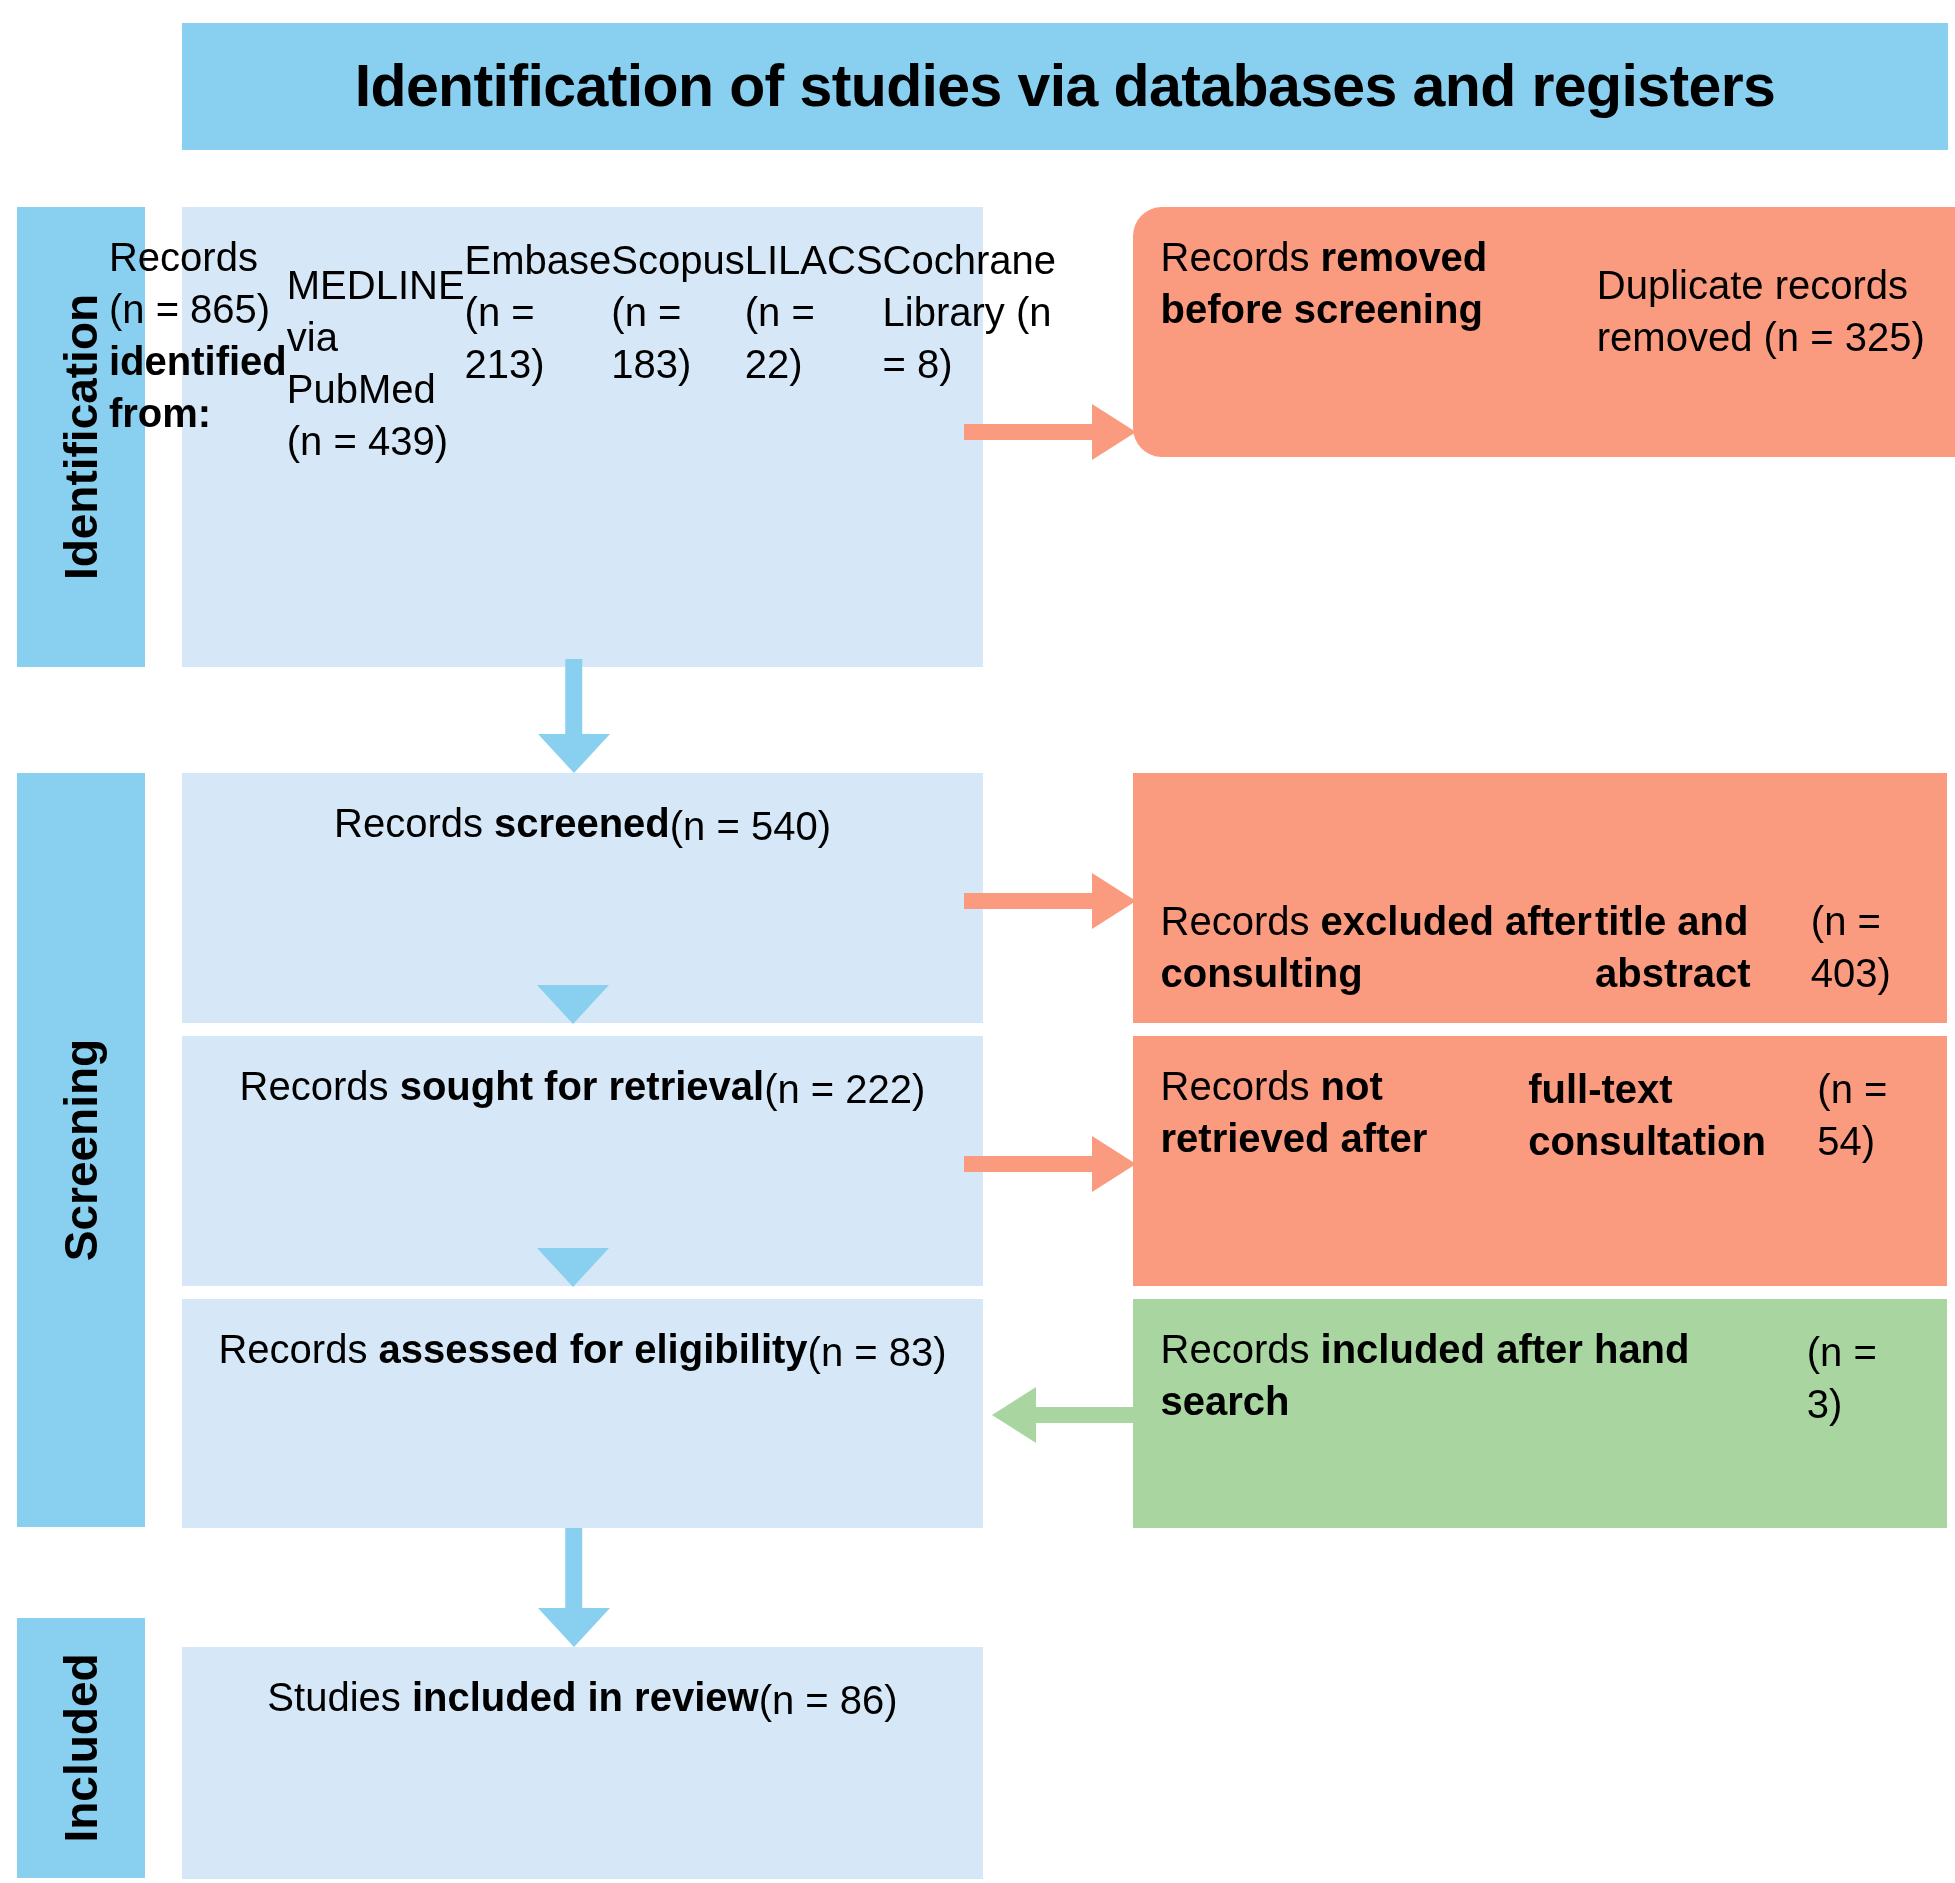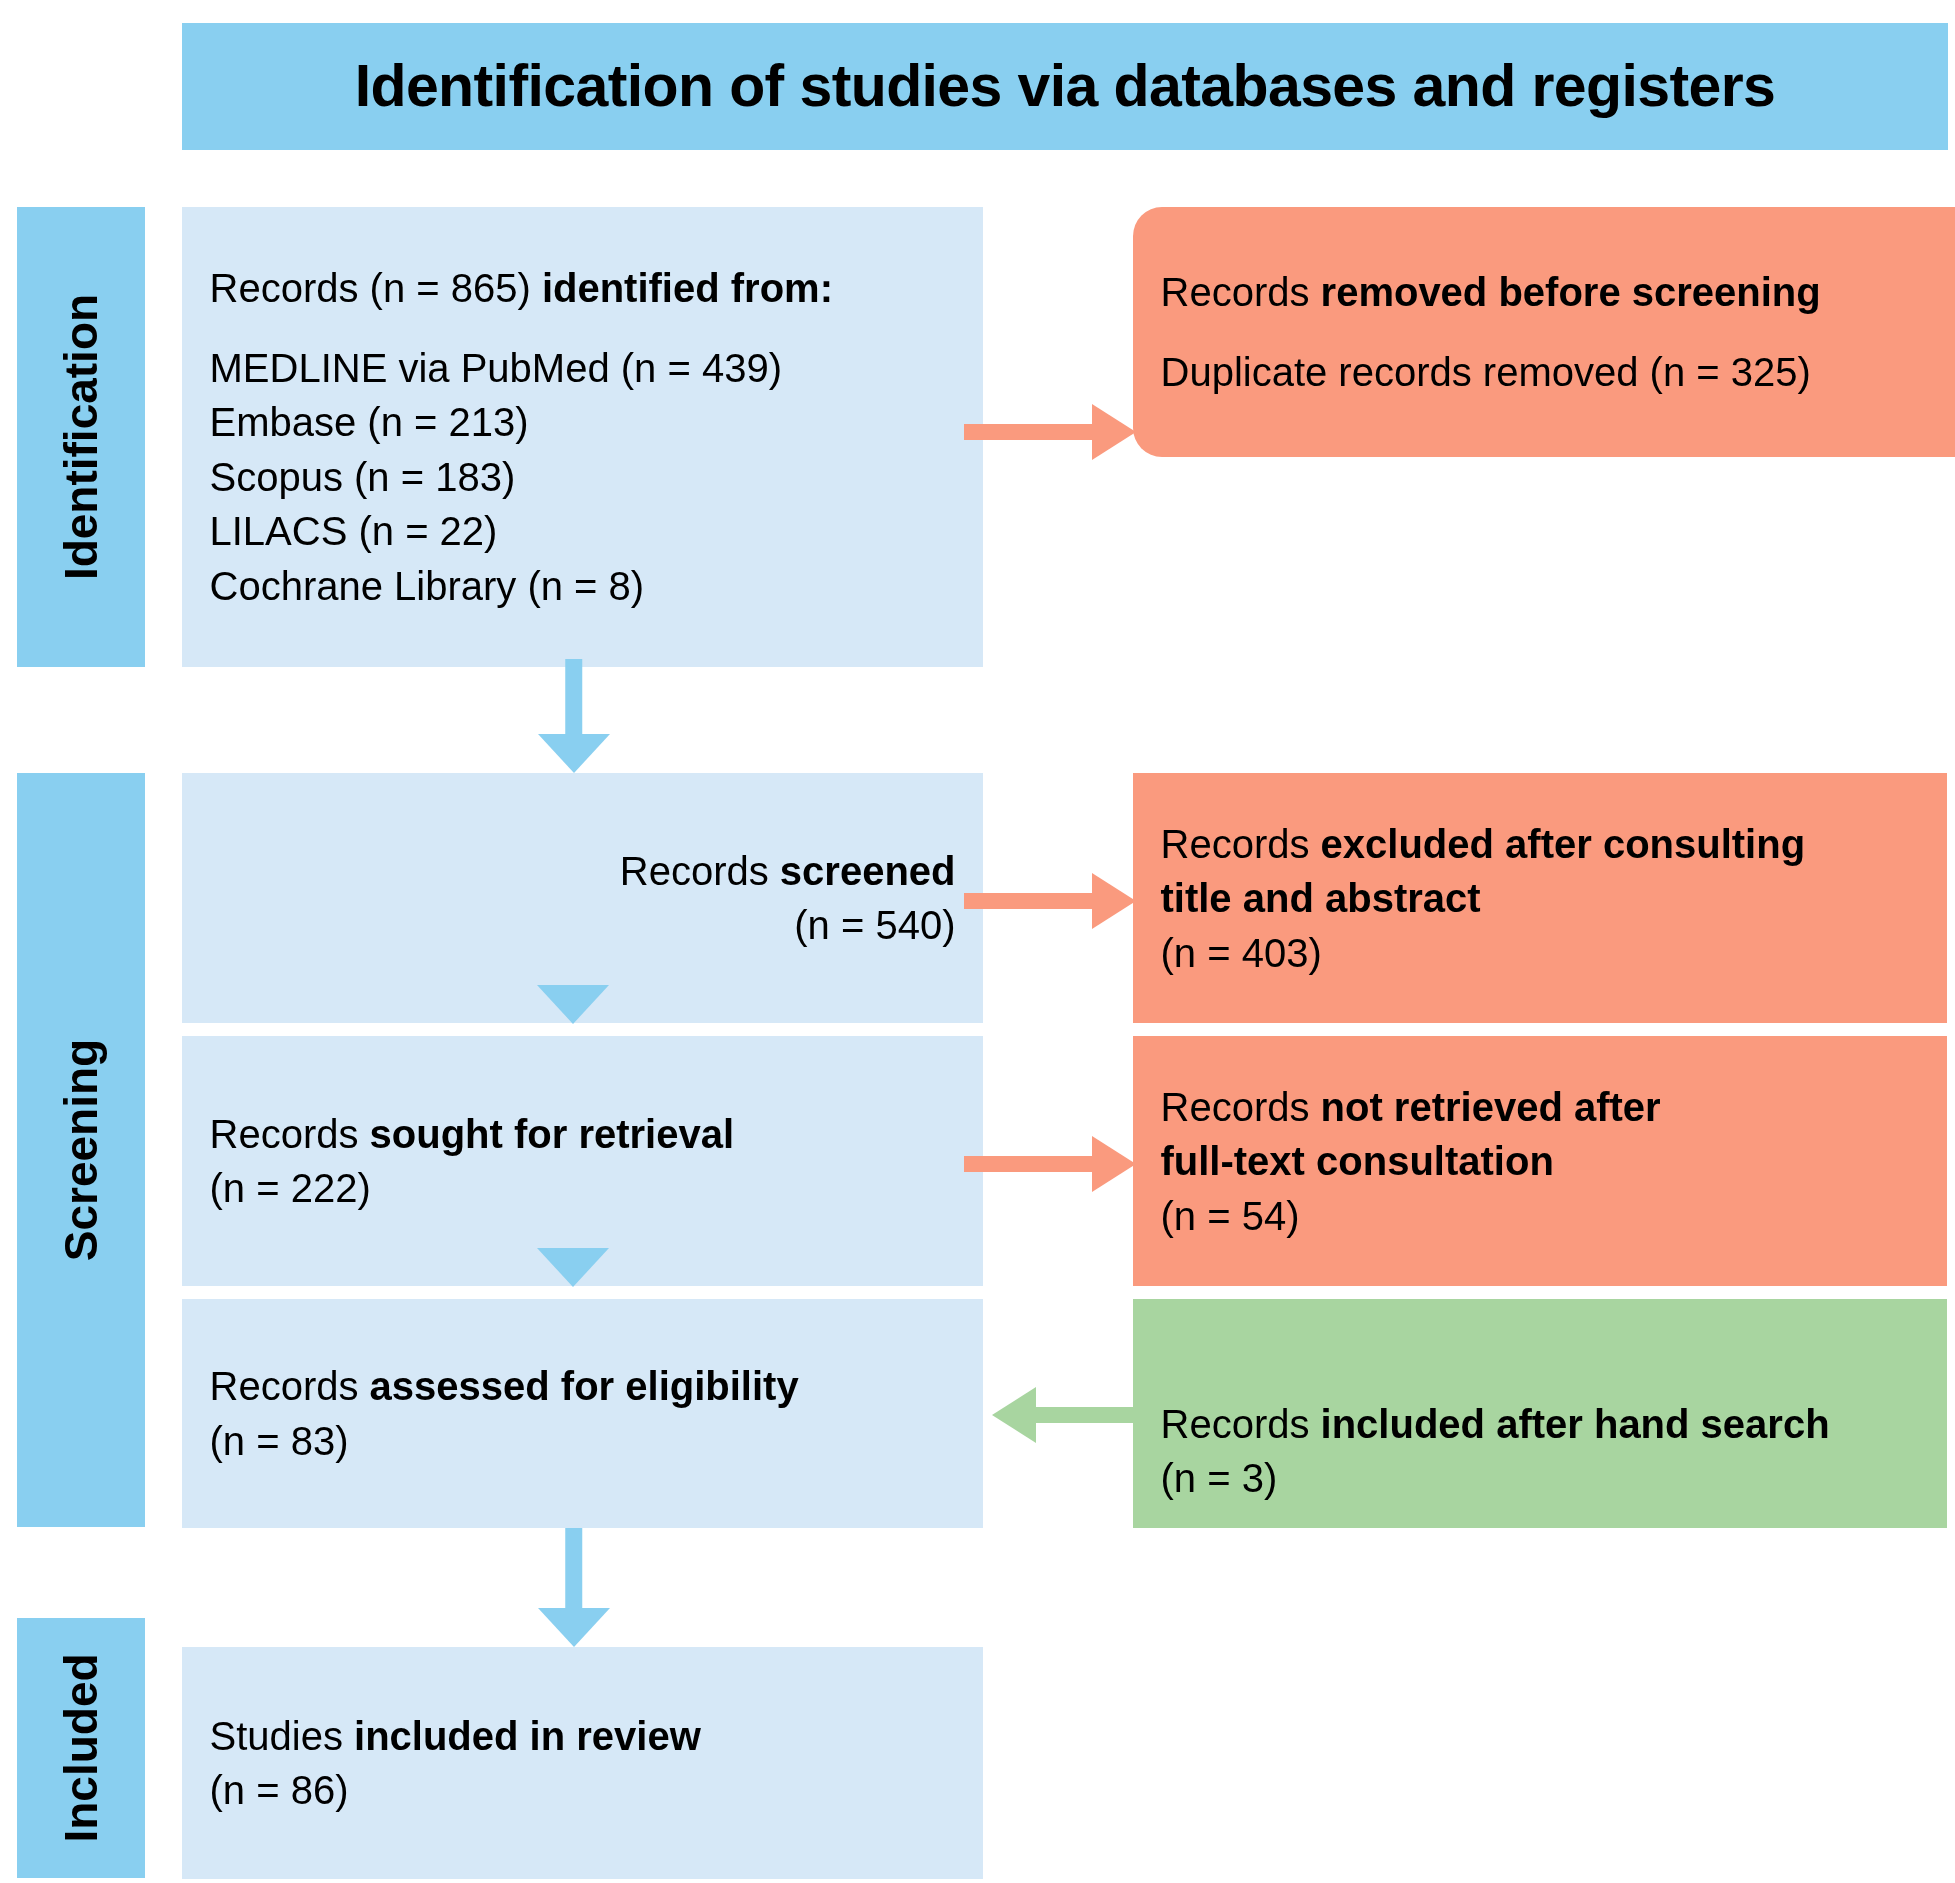--- a/index.html
+++ b/index.html
@@ -31,21 +31,21 @@
     white-space:nowrap;
     font-size:46px;font-weight:bold;color:#000;line-height:1;
   }
   #stage-identification{top:207px;height:460px;}
   #stage-screening{top:773px;height:754px;}
   #stage-included{top:1618px;height:260px;}
 
   
   .box{
     padding:24px 27.5px;
-    display:flex;flex-direction:column;justify-content:center;
+    display:flex;justify-content:center;
   }
   .box p{
     margin:0;
     font-size:40px;line-height:1.30;color:#000;font-weight:normal;
   }
   .box p.gap{margin-top:27.5px;}
   .box p.tight{margin-top:2.5px;}
   .box b{font-weight:bold;}
   .blue{background:#D6E8F7;}
   .salmon{background:#FA9A7E;}
@@ -55,21 +55,21 @@
 
   
   #box-identified   {left:182px;top:207px;width:801px;height:460px;}
   #box-screened     {left:182px;top:773px;width:801px;height:250px;text-align:right;}
   #box-sought       {left:182px;top:1036px;width:801px;height:250px;}
   #box-assessed     {left:182px;top:1299px;width:801px;height:229px;}
   #box-included-rev {left:182px;top:1647px;width:801px;height:232px;}
 
   
   #box-removed      {left:1133px;top:207px;width:921px;height:250px;border-radius:29px;}
-  #box-excluded     {left:1133px;top:773px;width:814px;height:250px;}
+  #box-excluded     {left:1133px;top:773px;width:814px;height:250px;align-items:flex-end;}
   #box-notretrieved {left:1133px;top:1036px;width:814px;height:250px;}
   #box-handsearch   {left:1133px;top:1299px;width:814px;height:229px;justify-content:flex-end;}
 
   
   
   .arrow-h-right{height:56px;}
   .arrow-h-right .shaft{
     position:absolute;left:0;top:20px;height:16.3px;width:calc(100% - 35px);
   }
   .arrow-h-right .head{

